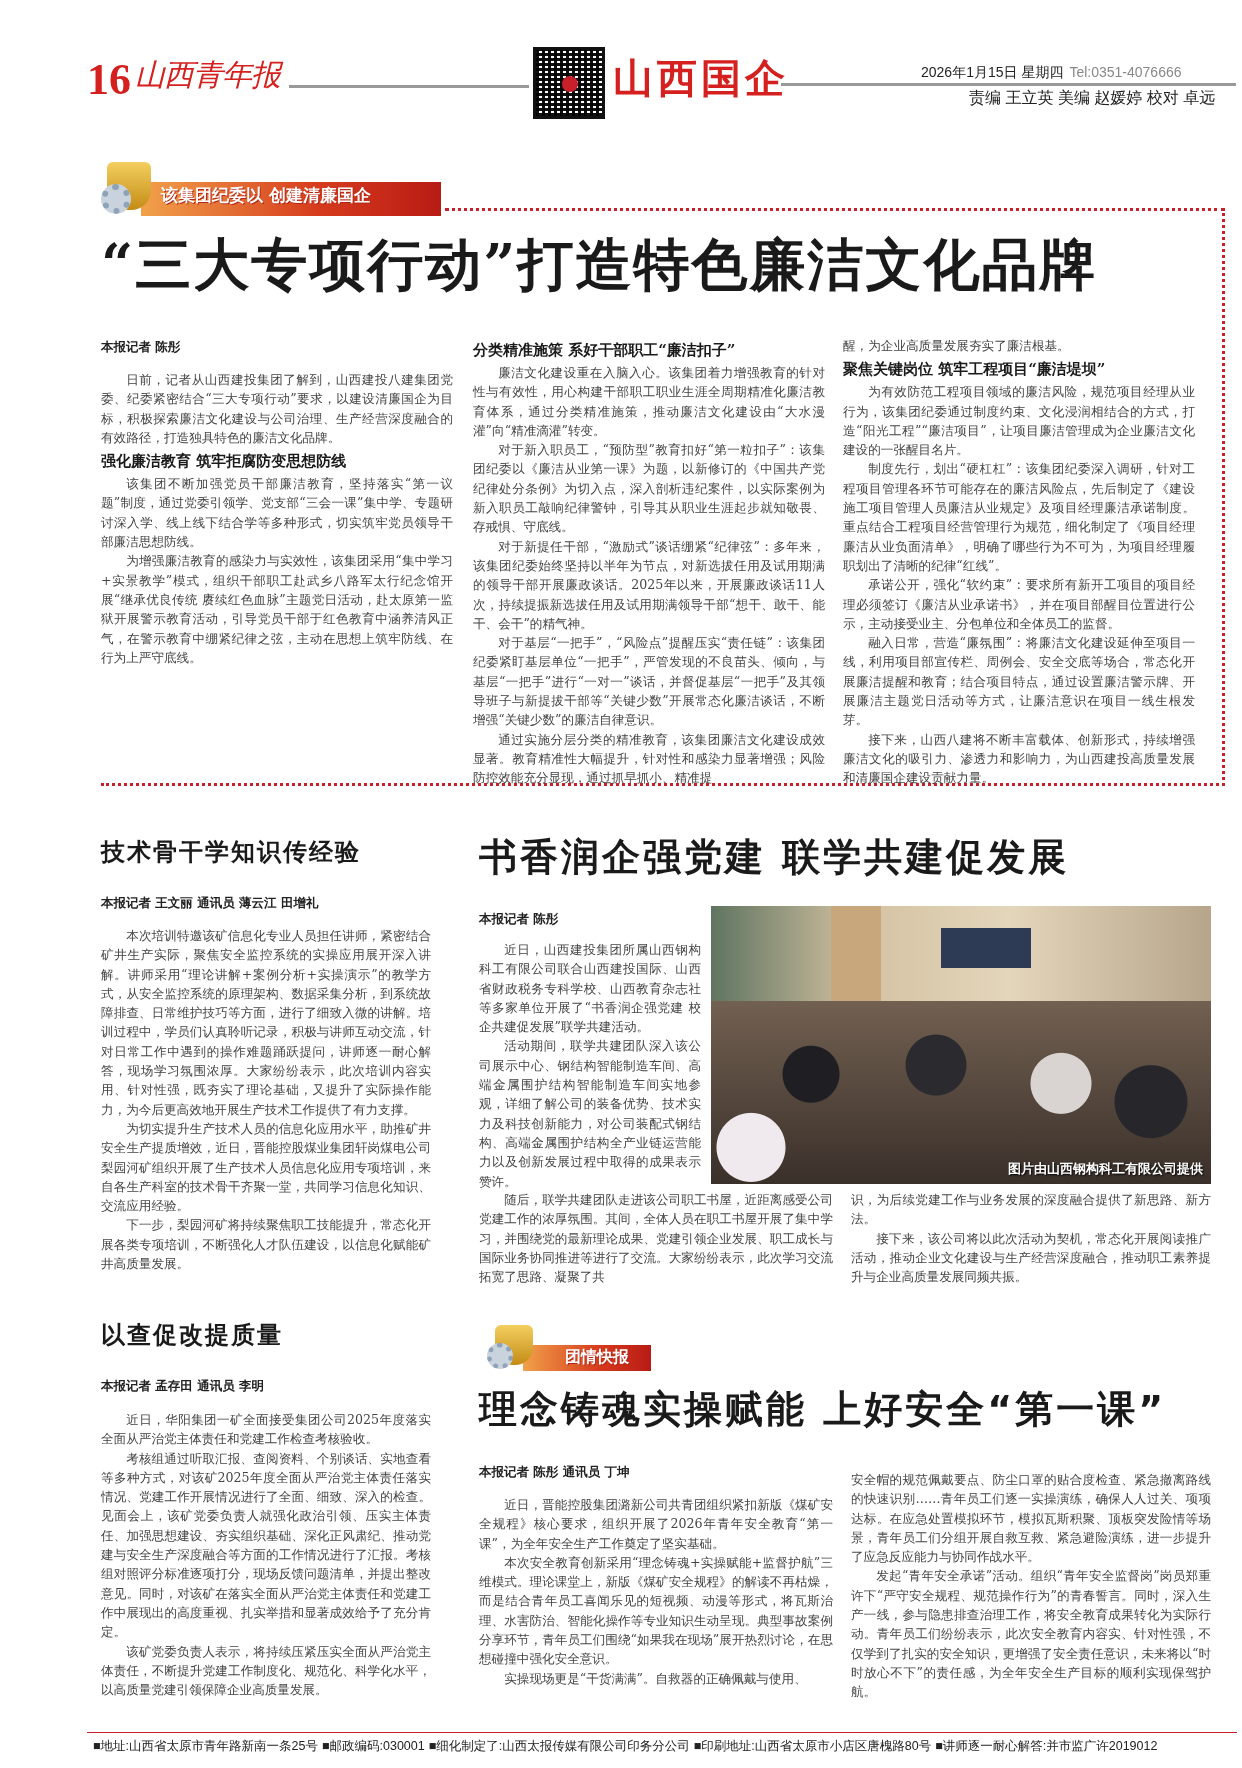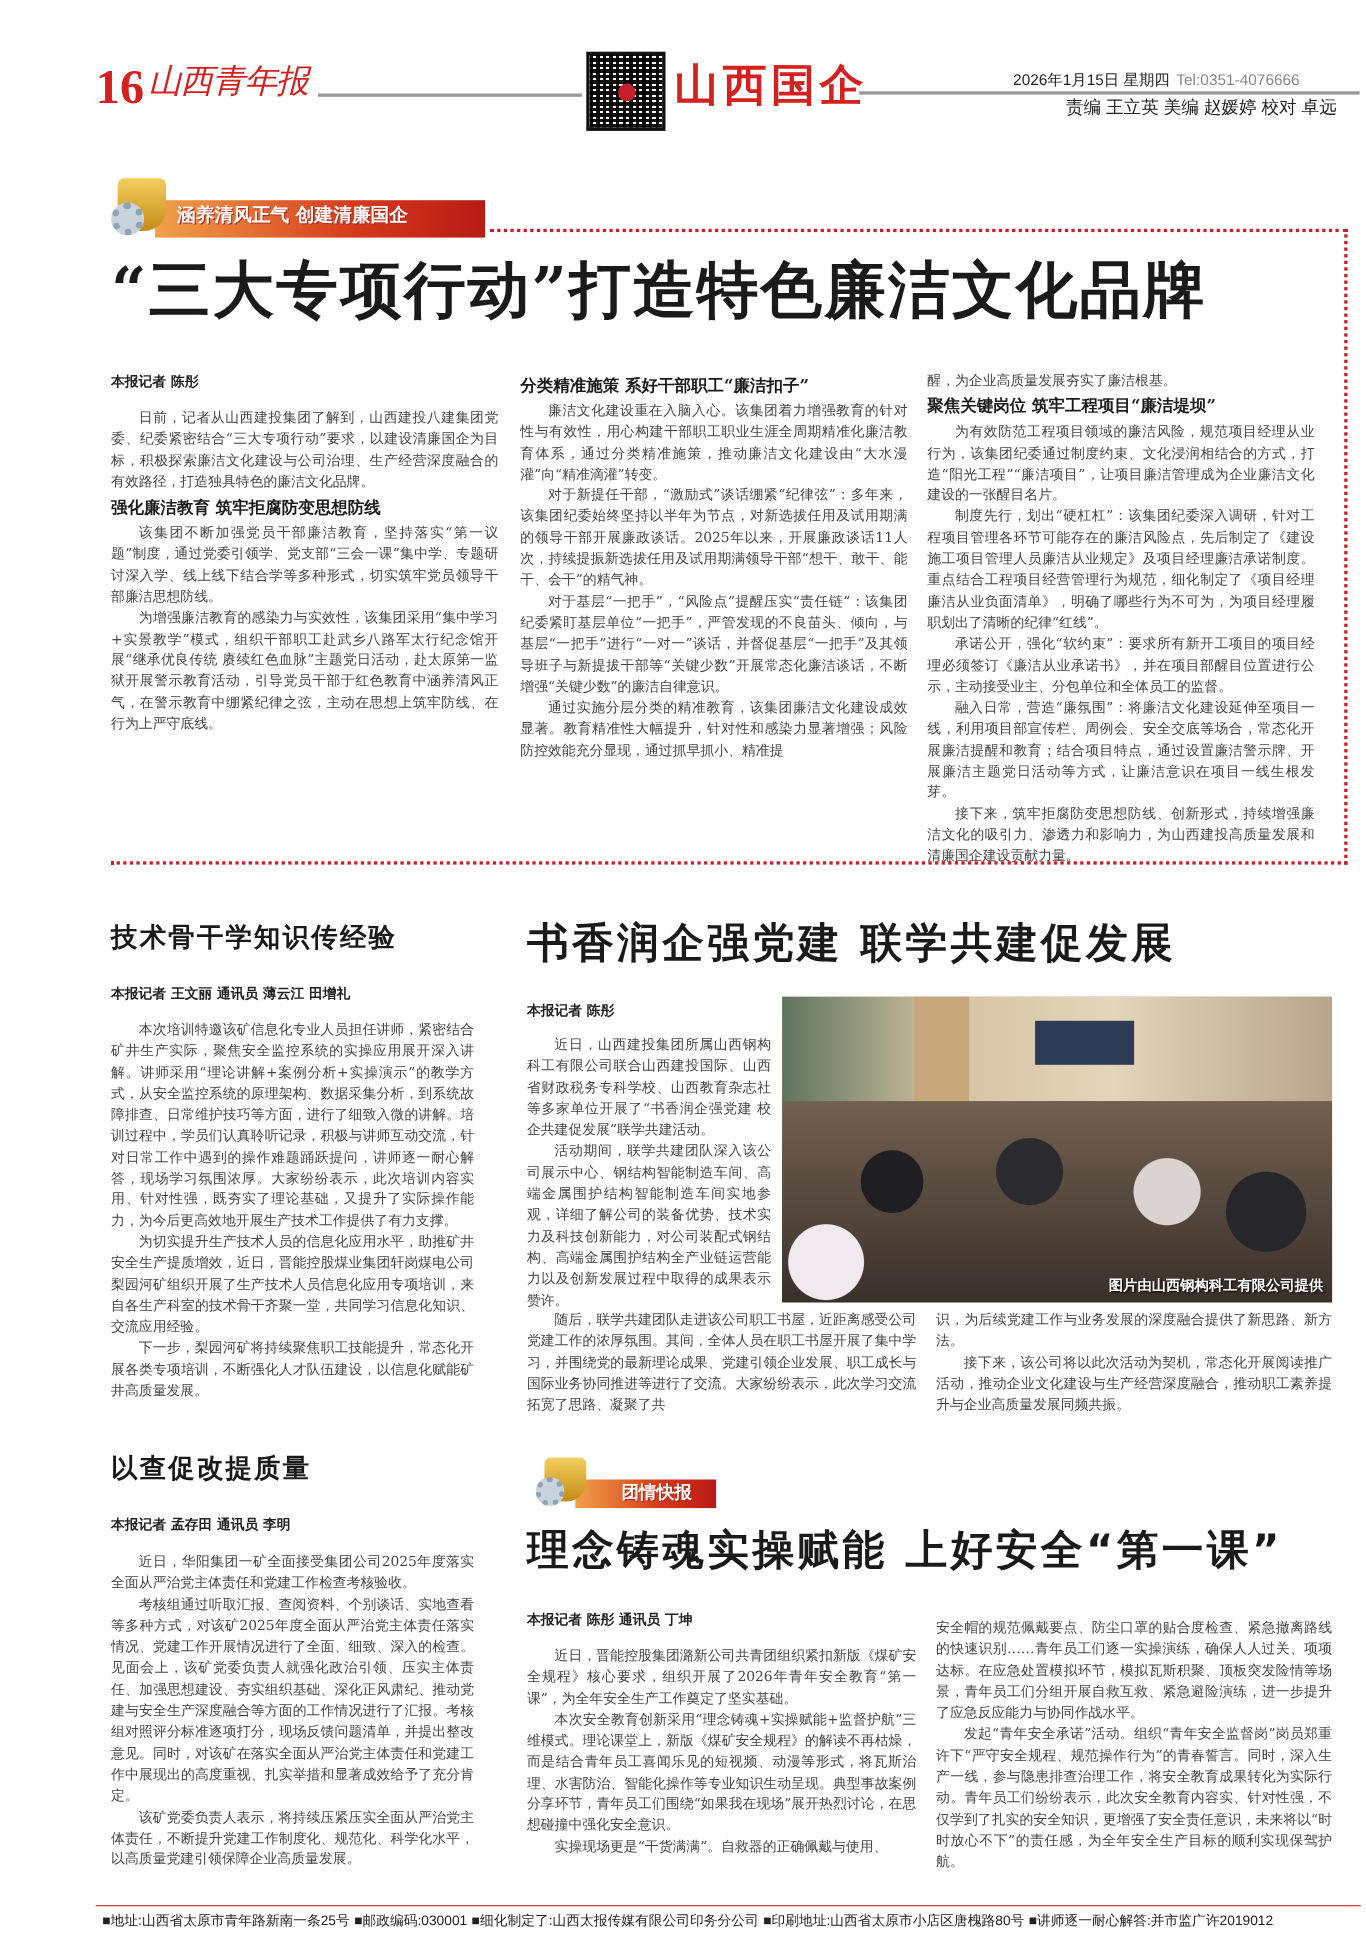--- a/index.html
+++ b/index.html
@@ -71,51 +71,52 @@
   </div>
 <div class="abs section-title">山西国企</div>
 <div class="abs rule-right"></div>
 <div class="abs date"><span>2026年1月15日 星期四</span><span class="tel">Tel:0351-4076666</span></div>
 <div class="abs editors">责编 王立英 美编 赵媛婷 校对 卓远</div>
 
 <div class="abs banner">
   <div class="strip"></div>
   <div class="medal"></div>
   <div class="gear"></div>
-  <div class="label">涵养清风正气 创建清廉国企</div>
+  <div class="label">该集团纪委以 创建清廉国企</div>
 </div>
 <div class="abs dotted-top"></div>
 <div class="abs frame"></div>
 <h1 class="abs headline">“三大专项行动”打造特色廉洁文化品牌</h1>
 
 <div class="abs byline" style="left:62px;top:339px;">本报记者 陈彤</div>
 
 <div class="abs col" style="left:62px;top:370px;width:352px;">
   <p>日前，记者从山西建投集团了解到，山西建投八建集团党委、纪委紧密结合“三大专项行动”要求，以建设清廉国企为目标，积极探索廉洁文化建设与公司治理、生产经营深度融合的有效路径，打造独具特色的廉洁文化品牌。</p>
   <h3>强化廉洁教育 筑牢拒腐防变思想防线</h3>
   <p>该集团不断加强党员干部廉洁教育，坚持落实“第一议题”制度，通过党委引领学、党支部“三会一课”集中学、专题研讨深入学、线上线下结合学等多种形式，切实筑牢党员领导干部廉洁思想防线。</p>
   <p>为增强廉洁教育的感染力与实效性，该集团采用“集中学习+实景教学”模式，组织干部职工赴武乡八路军太行纪念馆开展“继承优良传统 赓续红色血脉”主题党日活动，赴太原第一监狱开展警示教育活动，引导党员干部于红色教育中涵养清风正气，在警示教育中绷紧纪律之弦，主动在思想上筑牢防线、在行为上严守底线。</p>
 </div>
 
 <div class="abs col" style="left:434px;top:336px;width:352px;">
   <h3>分类精准施策 系好干部职工“廉洁扣子”</h3>
   <p>廉洁文化建设重在入脑入心。该集团着力增强教育的针对性与有效性，用心构建干部职工职业生涯全周期精准化廉洁教育体系，通过分类精准施策，推动廉洁文化建设由“大水漫灌”向“精准滴灌”转变。</p>
+  <p>对于新入职员工，“预防型”教育扣好“第一粒扣子”：该集团纪委以《廉洁从业第一课》为题，以新修订的《中国共产党纪律处分条例》为切入点，深入剖析违纪案件，以实际案例为新入职员工敲响纪律警钟，引导其从职业生涯起步就知敬畏、存戒惧、守底线。</p>
   <p>对于新提任干部，“激励式”谈话绷紧“纪律弦”：多年来，该集团纪委始终坚持以半年为节点，对新选拔任用及试用期满的领导干部开展廉政谈话。2025年以来，开展廉政谈话11人次，持续提振新选拔任用及试用期满领导干部“想干、敢干、能干、会干”的精气神。</p>
   <p>对于基层“一把手”，“风险点”提醒压实“责任链”：该集团纪委紧盯基层单位“一把手”，严管发现的不良苗头、倾向，与基层“一把手”进行“一对一”谈话，并督促基层“一把手”及其领导班子与新提拔干部等“关键少数”开展常态化廉洁谈话，不断增强“关键少数”的廉洁自律意识。</p>
   <p>通过实施分层分类的精准教育，该集团廉洁文化建设成效显著。教育精准性大幅提升，针对性和感染力显著增强；风险防控效能充分显现，通过抓早抓小、精准提</p>
 </div>
 
 <div class="abs col" style="left:804px;top:336px;width:352px;">
   <p class="noindent">醒，为企业高质量发展夯实了廉洁根基。</p>
   <h3>聚焦关键岗位 筑牢工程项目“廉洁堤坝”</h3>
   <p>为有效防范工程项目领域的廉洁风险，规范项目经理从业行为，该集团纪委通过制度约束、文化浸润相结合的方式，打造“阳光工程”“廉洁项目”，让项目廉洁管理成为企业廉洁文化建设的一张醒目名片。</p>
   <p>制度先行，划出“硬杠杠”：该集团纪委深入调研，针对工程项目管理各环节可能存在的廉洁风险点，先后制定了《建设施工项目管理人员廉洁从业规定》及项目经理廉洁承诺制度。重点结合工程项目经营管理行为规范，细化制定了《项目经理廉洁从业负面清单》，明确了哪些行为不可为，为项目经理履职划出了清晰的纪律“红线”。</p>
   <p>承诺公开，强化“软约束”：要求所有新开工项目的项目经理必须签订《廉洁从业承诺书》，并在项目部醒目位置进行公示，主动接受业主、分包单位和全体员工的监督。</p>
   <p>融入日常，营造“廉氛围”：将廉洁文化建设延伸至项目一线，利用项目部宣传栏、周例会、安全交底等场合，常态化开展廉洁提醒和教育；结合项目特点，通过设置廉洁警示牌、开展廉洁主题党日活动等方式，让廉洁意识在项目一线生根发芽。</p>
-  <p>接下来，筑牢拒腐防变思想防线、创新形式，持续增强廉洁文化的吸引力、渗透力和影响力，为山西建投高质量发展和清廉国企建设贡献力量。</p>
+  <p>接下来，山西八建将不断丰富载体、创新形式，持续增强廉洁文化的吸引力、渗透力和影响力，为山西建投高质量发展和清廉国企建设贡献力量。</p>
 </div>
 
 <h2 class="abs sub-headline" style="left:62px;top:840px;">技术骨干学知识传经验</h2>
 <div class="abs byline" style="left:62px;top:895px;">本报记者 王文丽 通讯员 薄云江 田增礼</div>
 <div class="abs col" style="left:62px;top:926px;width:330px;">
   <p>本次培训特邀该矿信息化专业人员担任讲师，紧密结合矿井生产实际，聚焦安全监控系统的实操应用展开深入讲解。讲师采用“理论讲解+案例分析+实操演示”的教学方式，从安全监控系统的原理架构、数据采集分析，到系统故障排查、日常维护技巧等方面，进行了细致入微的讲解。培训过程中，学员们认真聆听记录，积极与讲师互动交流，针对日常工作中遇到的操作难题踊跃提问，讲师逐一耐心解答，现场学习氛围浓厚。大家纷纷表示，此次培训内容实用、针对性强，既夯实了理论基础，又提升了实际操作能力，为今后更高效地开展生产技术工作提供了有力支撑。</p>
   <p>为切实提升生产技术人员的信息化应用水平，助推矿井安全生产提质增效，近日，晋能控股煤业集团轩岗煤电公司梨园河矿组织开展了生产技术人员信息化应用专项培训，来自各生产科室的技术骨干齐聚一堂，共同学习信息化知识、交流应用经验。</p>
   <p>下一步，梨园河矿将持续聚焦职工技能提升，常态化开展各类专项培训，不断强化人才队伍建设，以信息化赋能矿井高质量发展。</p>
 </div>
 

